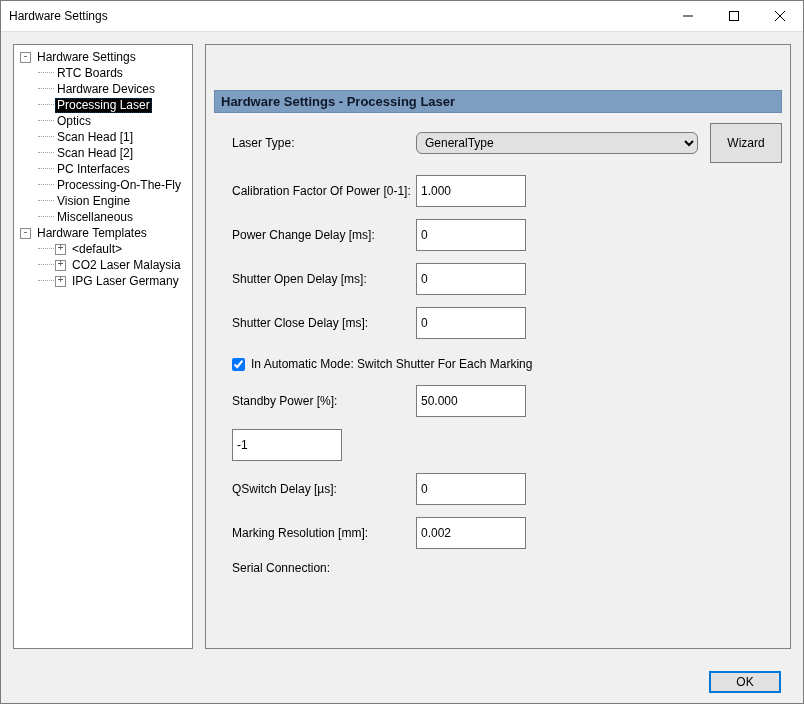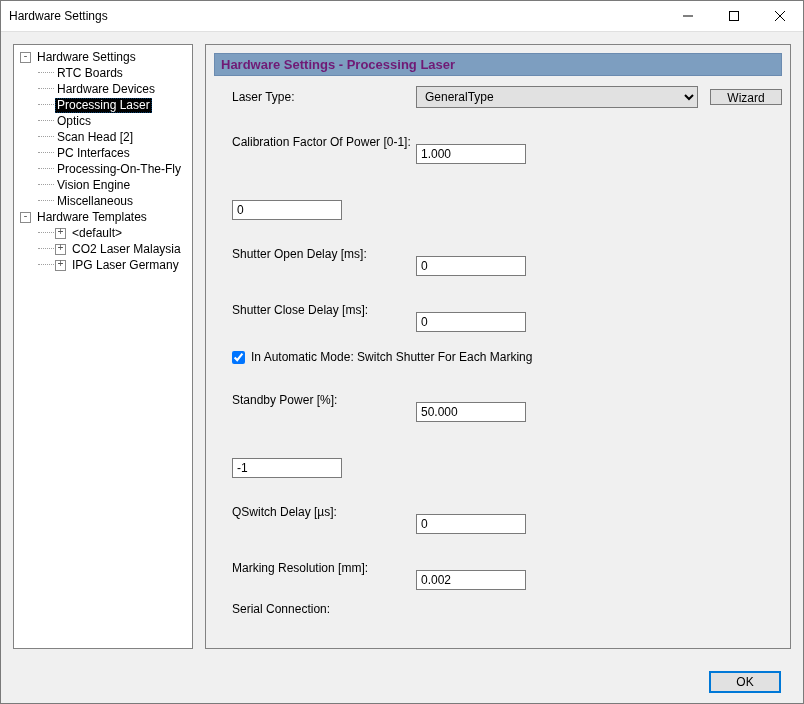--- a/index.html
+++ b/index.html
@@ -102,58 +102,58 @@
     flex:1;
     background:#f0f0f0;
     border:1px solid #828282;
     box-sizing:border-box;
     padding:8px;
     display:flex;
     flex-direction:column;
   }
   .panel-header{
     background:#7d9ec0;
-    color:#701a75;
+    color:#0f172a;
     font-weight:bold;
     padding:3px 6px;
     border:1px solid #6b8bb0;
     margin-bottom:10px;
     font-size:13px;
+    margin-top:37px;
   }
   .form-row{
     display:flex;
     align-items:center;
     margin-bottom:12px;
     padding-left:18px;
   }
   .form-label{
     width:184px;
   }
   .val-input{
     width:110px;
-    height:20px;
+    height:32px;
     padding:0 4px;
     font:inherit;
     border:1px solid #7a7a7a;
     background:#fff;
     box-sizing:border-box;
-    margin-top:24px;
   }
   .select{
     flex:1;
     height:22px;
     font:inherit;
     background:#e1e1e1;
     border:1px solid #7a7a7a;
     padding:0 4px;
     box-sizing:border-box;
   }
-  .select-wide{min-width:280px;}
+  .select-wide{min-width:280px;border-radius:6px;}
   .btn{
-    height:16px;
+    height:40px;
     min-width:72px;
     font:inherit;
     background:#e1e1e1;
     border:1px solid #7a7a7a;
     margin-left:12px;
     box-sizing:border-box;
   }
   .checkbox-row{
     display:flex;
     align-items:center;
@@ -221,20 +221,24 @@
         <div class="tree-row selected" style="padding-left: 20px;">
           <span class="dots"></span>
           <span class="label">Processing Laser</span>
         </div>
         <div class="tree-row" style="padding-left: 20px; align-items: center;">
           <span class="dots"></span>
           <span class="label">Optics</span>
         </div>
         <div class="tree-row" style="padding-left: 20px;">
           <span class="dots"></span>
+          <span class="label">Scan Head [1]</span>
+        </div>
+        <div class="tree-row" style="padding-left: 20px;">
+          <span class="dots"></span>
           <span class="label">Scan Head [2]</span>
         </div>
         <div class="tree-row" style="padding-left: 20px;">
           <span class="dots"></span>
           <span class="label">PC Interfaces</span>
         </div>
         <div class="tree-row" style="padding-left: 20px;">
           <span class="dots"></span>
           <span class="label">Processing-On-The-Fly</span>
         </div>
@@ -278,20 +282,21 @@
       </select>
       <button class="btn">Wizard</button>
     </div>
 
     <div class="form-row">
       <div class="form-label">Calibration Factor Of Power [0-1]:</div>
       <input class="val-input" value="1.000" style="">
     </div>
 
     <div class="form-row">
+      <div class="form-label">Power Change Delay [ms]:</div>
       <input class="val-input" value="0" style="">
     </div>
 
     <div class="form-row">
       <div class="form-label">Shutter Open Delay [ms]:</div>
       <input class="val-input" value="0" style="">
     </div>
 
     <div class="form-row">
       <div class="form-label">Shutter Close Delay [ms]:</div>

